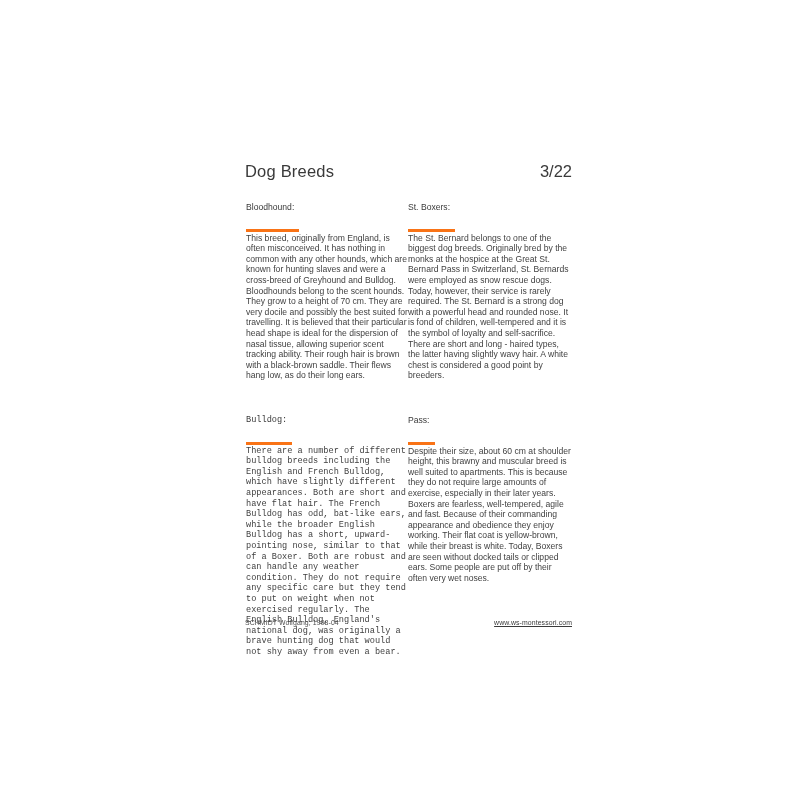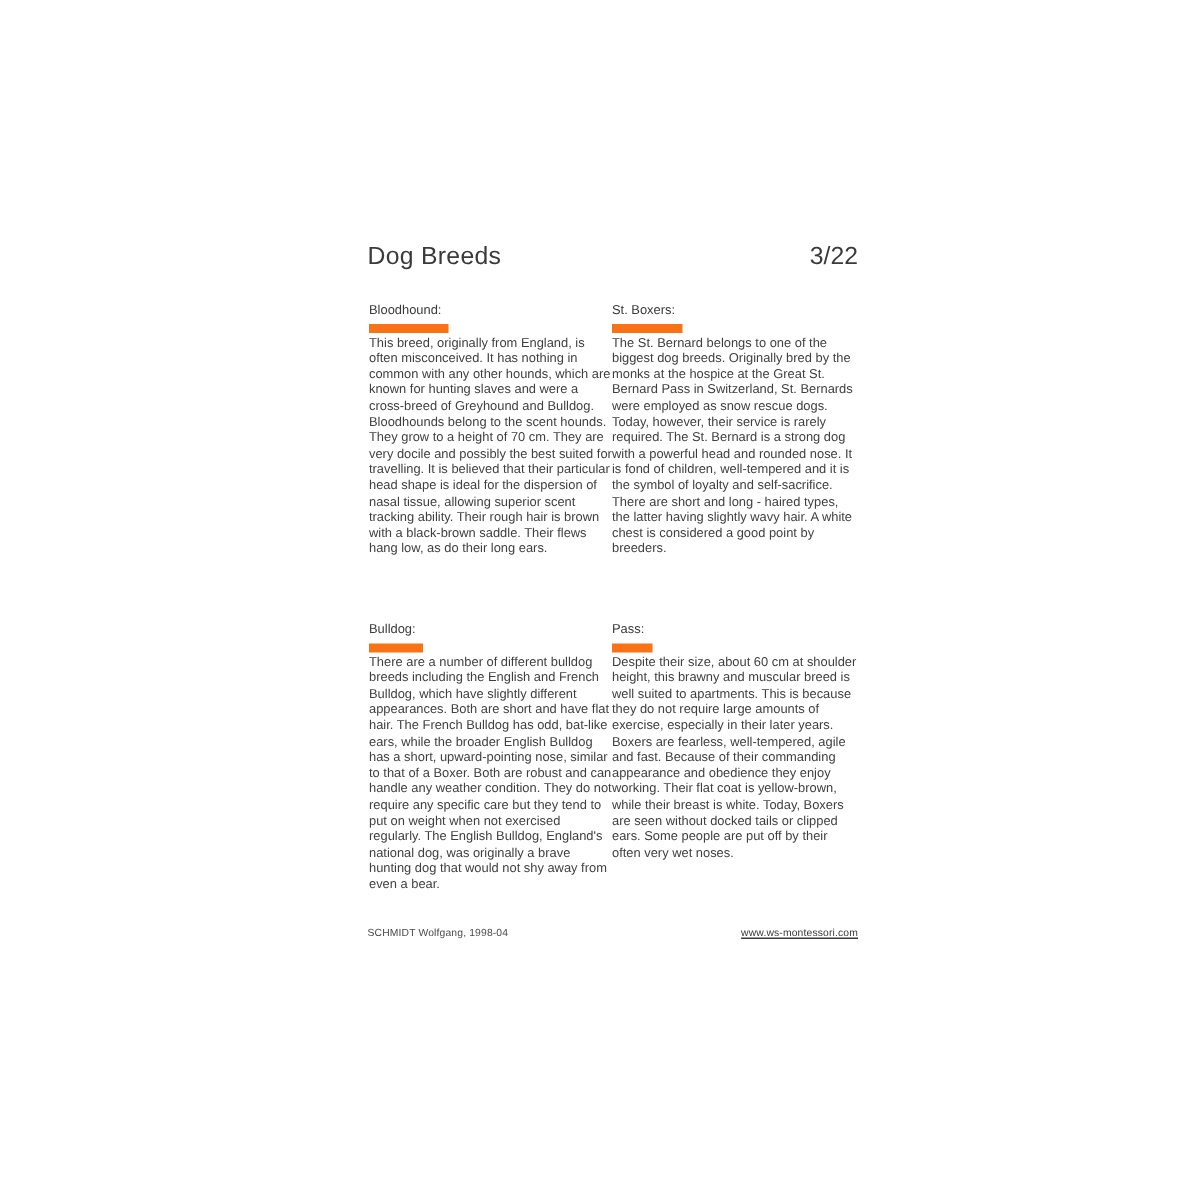--- a/index.html
+++ b/index.html
@@ -34,30 +34,30 @@
     font-size: 16.5px;
     font-weight: 400;
     color: #3a3a3a;
   }
   .section {
     position: absolute;
     width: 164px;
   }
   .sec-0 { left: 246px; top: 196px; }
   .sec-1 { left: 408px; top: 196px; }
-  .sec-2 { left: 246px; top: 409px; }
+  .sec-2 { left: 246px; top: 409px; font-family: Liberation Mono, monospace; }
   .sec-3 { left: 408px; top: 409px; }
   .section .heading {
     display: inline-block;
     font-size: 8.6px;
     font-weight: 400;
     line-height: 10.6px;
-    border-bottom: 6px solid #f97316;
+    border-bottom: 3px solid #f97316;
     padding-right: 5px;
-    padding-bottom: 4px;
+    padding-bottom: 16px;
     margin-bottom: 1px;
   }
   .section .body-text {
     font-size: 8.6px;
     line-height: 10.6px;
     font-weight: 400;
     color: #3f3f3f;
   }
   .doc-footer {
     position: absolute;

